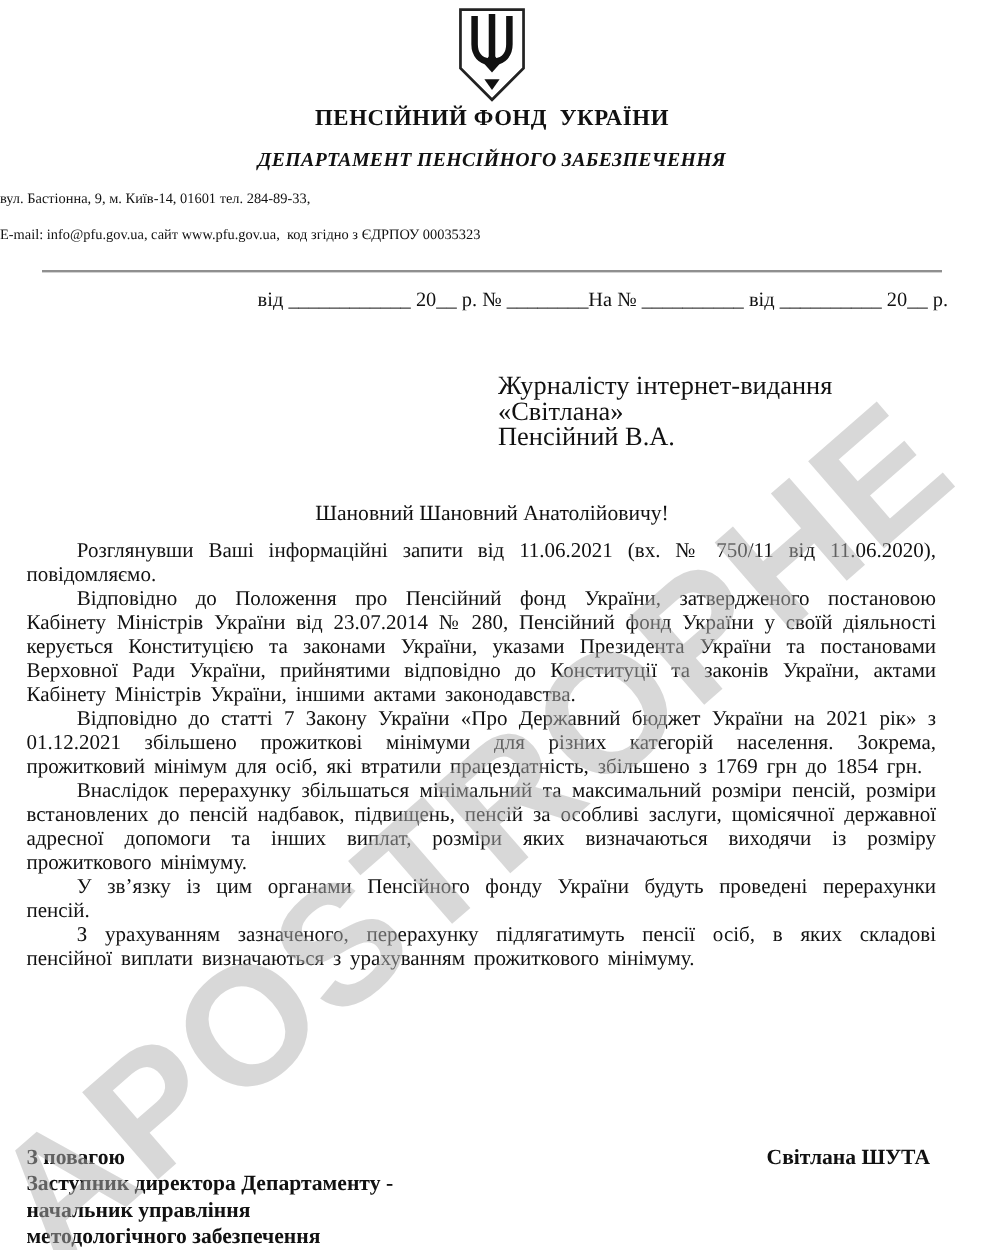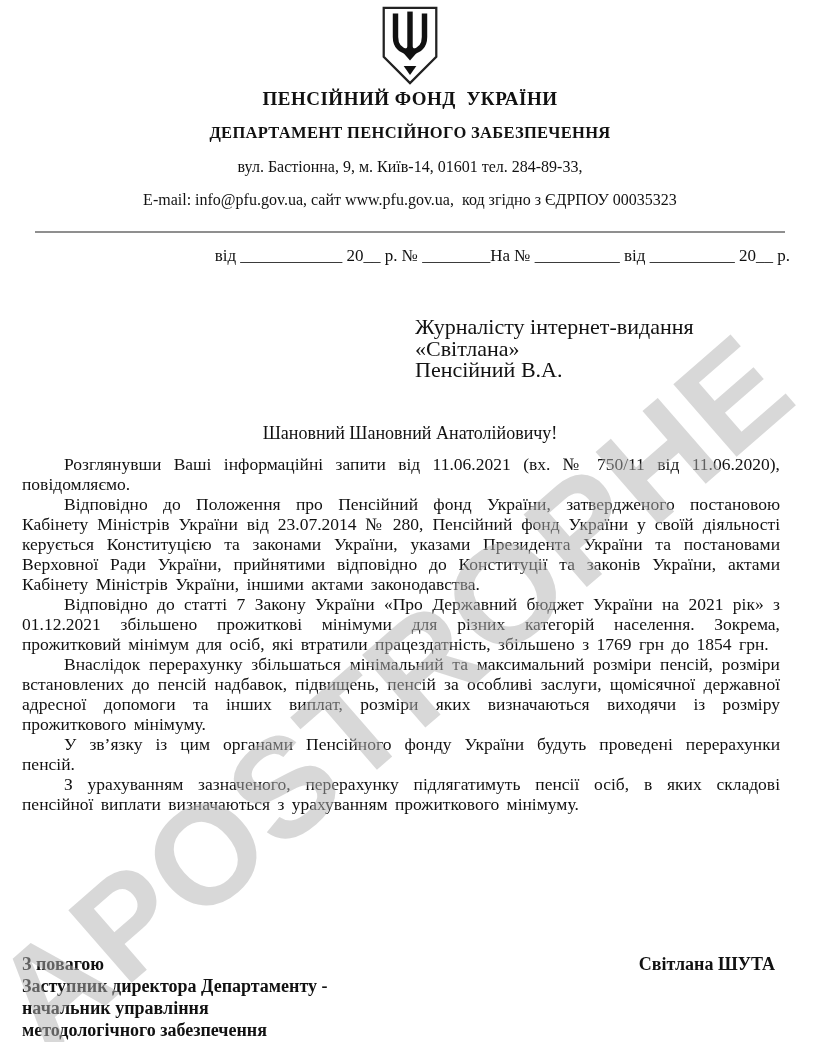--- a/index.html
+++ b/index.html
@@ -41,25 +41,25 @@
     font-weight: bold;
     font-size: 19px;
     letter-spacing: 0.5px;
   }
   .dept {
     margin-top: 13px;
     text-align: center;
     font-weight: bold;
     font-size: 16.5px;
     letter-spacing: 0.3px;
+    font-style: italic;
   }
   .addr {
     margin-top: 15px;
-    text-align: center;
-    font-size: 16px;
+    font-size: 12px;
   }
   .rule {
     margin: 22px 35px 0 35px;
     border-top: 2px solid #8f8f8f;
     height: 0;
   }
 
   
   .refline {
     margin: 13px 30px 0 22px;

